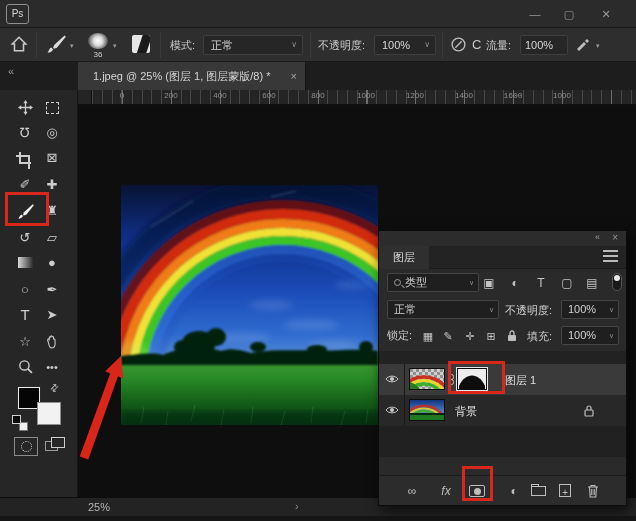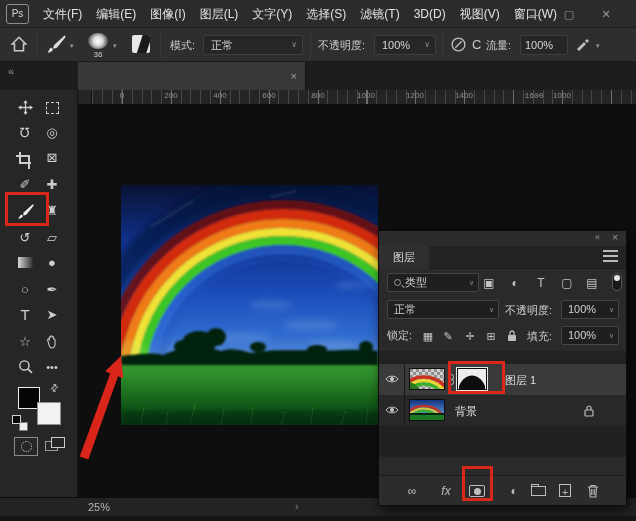--- a/index.html
+++ b/index.html
@@ -117,32 +117,20 @@
   .red-box{position:absolute;border:3px solid #d8281c;z-index:40;}
   #arrow-overlay{position:absolute;left:0;top:0;width:636px;height:521px;z-index:45;pointer-events:none;}
 </style>
 </head>
 <body>
 
 <div id="app">
 
   <div id="menubar">
     <div id="pslogo">Ps</div>
-    <div id="menu-items">
-      <span class="menu-item">文件(F)</span>
-      <span class="menu-item">编辑(E)</span>
-      <span class="menu-item">图像(I)</span>
-      <span class="menu-item">图层(L)</span>
-      <span class="menu-item">文字(Y)</span>
-      <span class="menu-item">选择(S)</span>
-      <span class="menu-item">滤镜(T)</span>
-      <span class="menu-item">3D(D)</span>
-      <span class="menu-item">视图(V)</span>
-      <span class="menu-item">窗口(W)</span>
-    </div>
     <span class="winbtn" style="left:524px;">—</span>
     <span class="winbtn" style="left:558px;">▢</span>
     <span class="winbtn" style="left:595px;">✕</span>
   </div>
 
   <div id="optionsbar">
     <span class="abs" style="left:10px;top:7px;">
       <svg width="18" height="18" viewBox="0 0 16 16">
           <path d="M8 2 L14 8 H12 V14 H4 V8 H2 Z" fill="none" stroke="#c8c8c8" stroke-width="1.4"></path>
         </svg>
@@ -187,35 +175,36 @@
       <svg width="16" height="16" viewBox="0 0 16 16">
           <path d="M3 13 L10 6 L12 8 L5 15 Z M11 5 L13 3 L15 5 L13 7 Z" fill="#bdbdbd"></path>
         </svg>
     </span>
     <span class="caret-mini" style="left:596px;top:14px;">▾</span>
   </div>
 
   <div id="tabbar">
     <span id="tab-collapse">«</span>
     <div id="doc-tab">
+      <span>1.jpeg @ 25% (图层 1, 图层蒙版/8) *</span>
       <span id="tab-close">×</span>
     </div>
   </div>
 
   <div id="hruler">
     <div class="ticks"></div>
     <span class="hlabel" style="left:44px;">0</span>
     <span class="hlabel" style="left:93px;">200</span>
     <span class="hlabel" style="left:142px;">400</span>
     <span class="hlabel" style="left:191px;">600</span>
     <span class="hlabel" style="left:240px;">800</span>
     <span class="hlabel" style="left:288px;">1000</span>
     <span class="hlabel" style="left:337px;">1200</span>
     <span class="hlabel" style="left:386px;">1400</span>
-    <span class="hlabel" style="left:456px;font-family:Liberation Mono, monospace;">1600</span>
+    <span class="hlabel" style="left:435px;font-family:Liberation Mono, monospace;">1600</span>
     <span class="hlabel" style="left:484px;">1000</span>
   </div>
   <div id="ruler-corner"></div>
   <div id="vruler">
     <div class="ticks"></div>
     <span class="vlabel" style="top:11px;">0</span>
     <span class="vlabel" style="top:47px;">200</span>
     <span class="vlabel" style="top:81px;">0</span>
     <span class="vlabel" style="top:137px;">200</span>
     <span class="vlabel" style="top:194px;">400</span>

